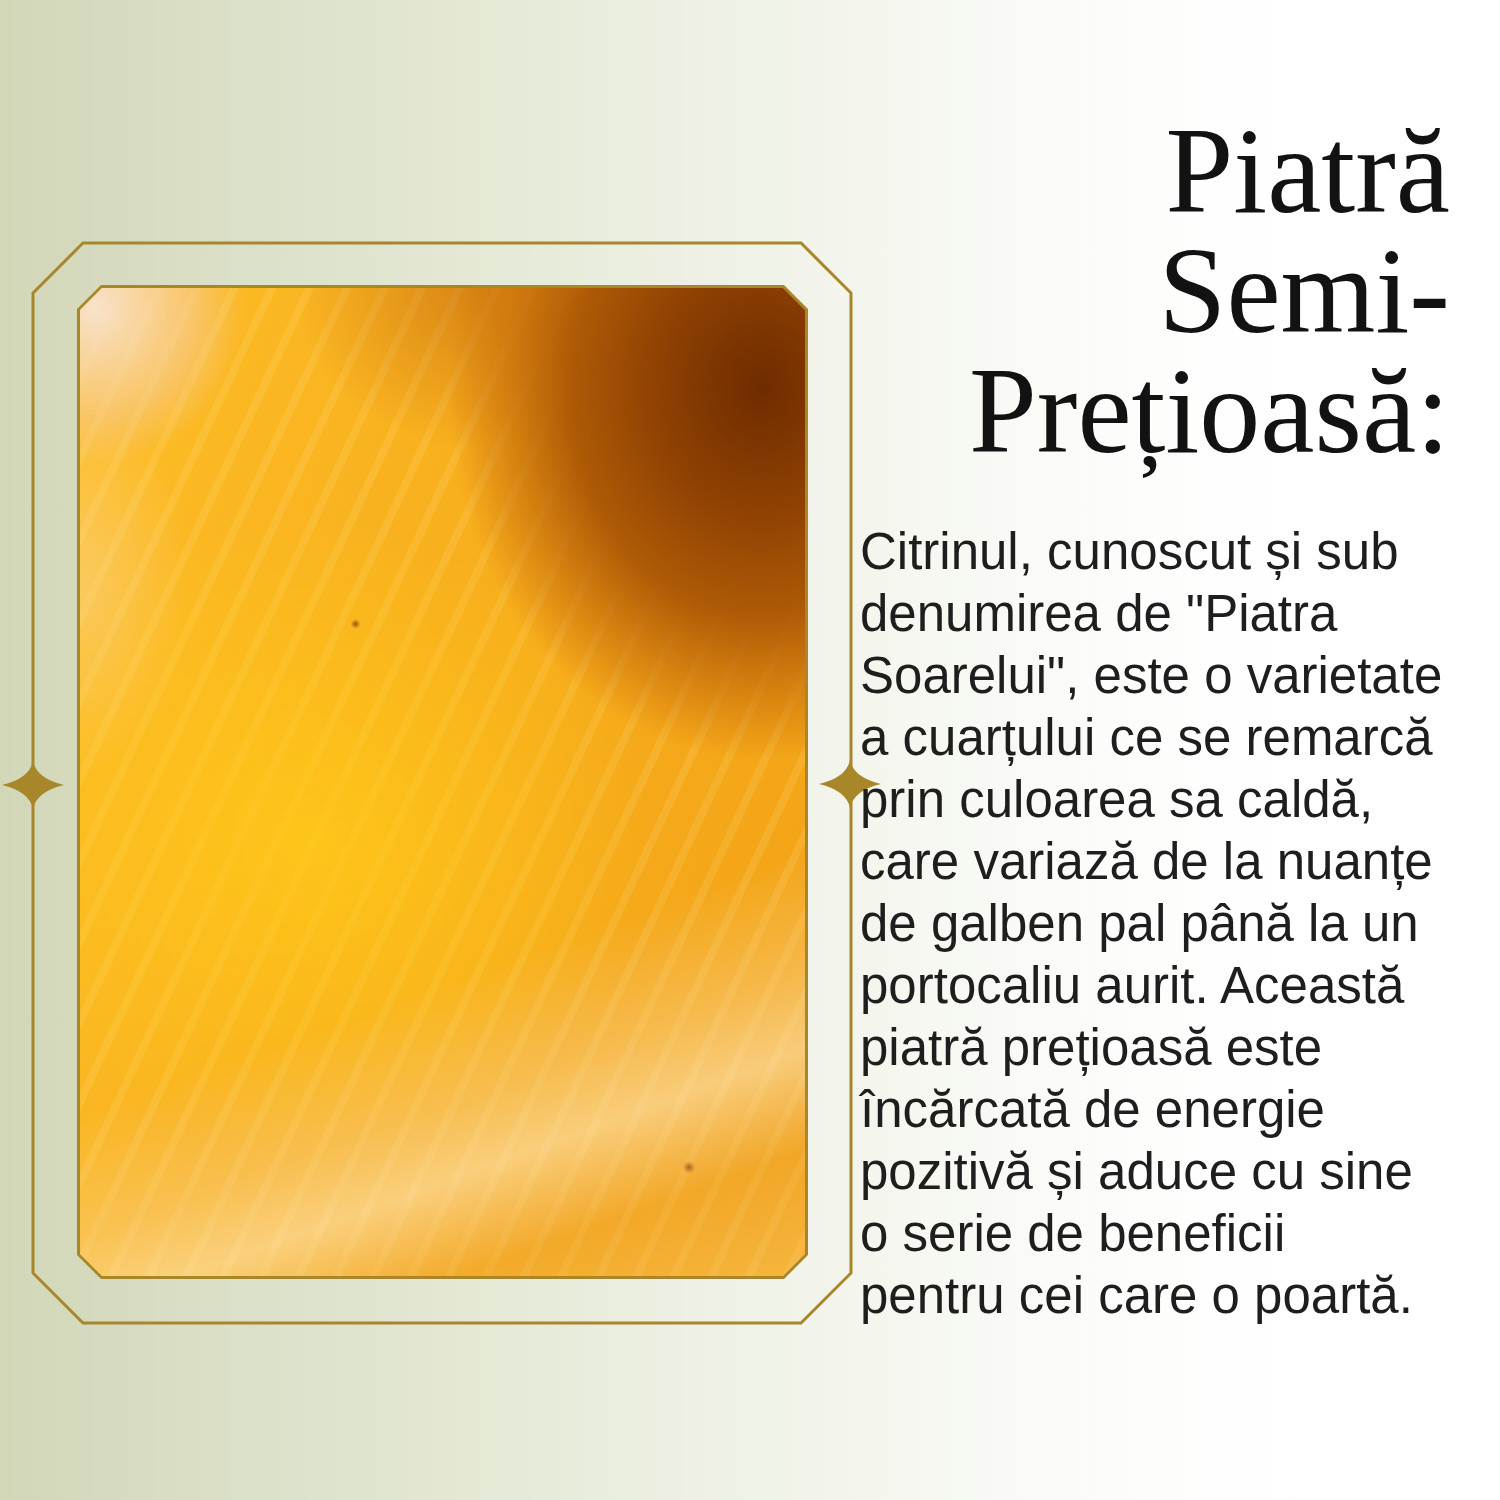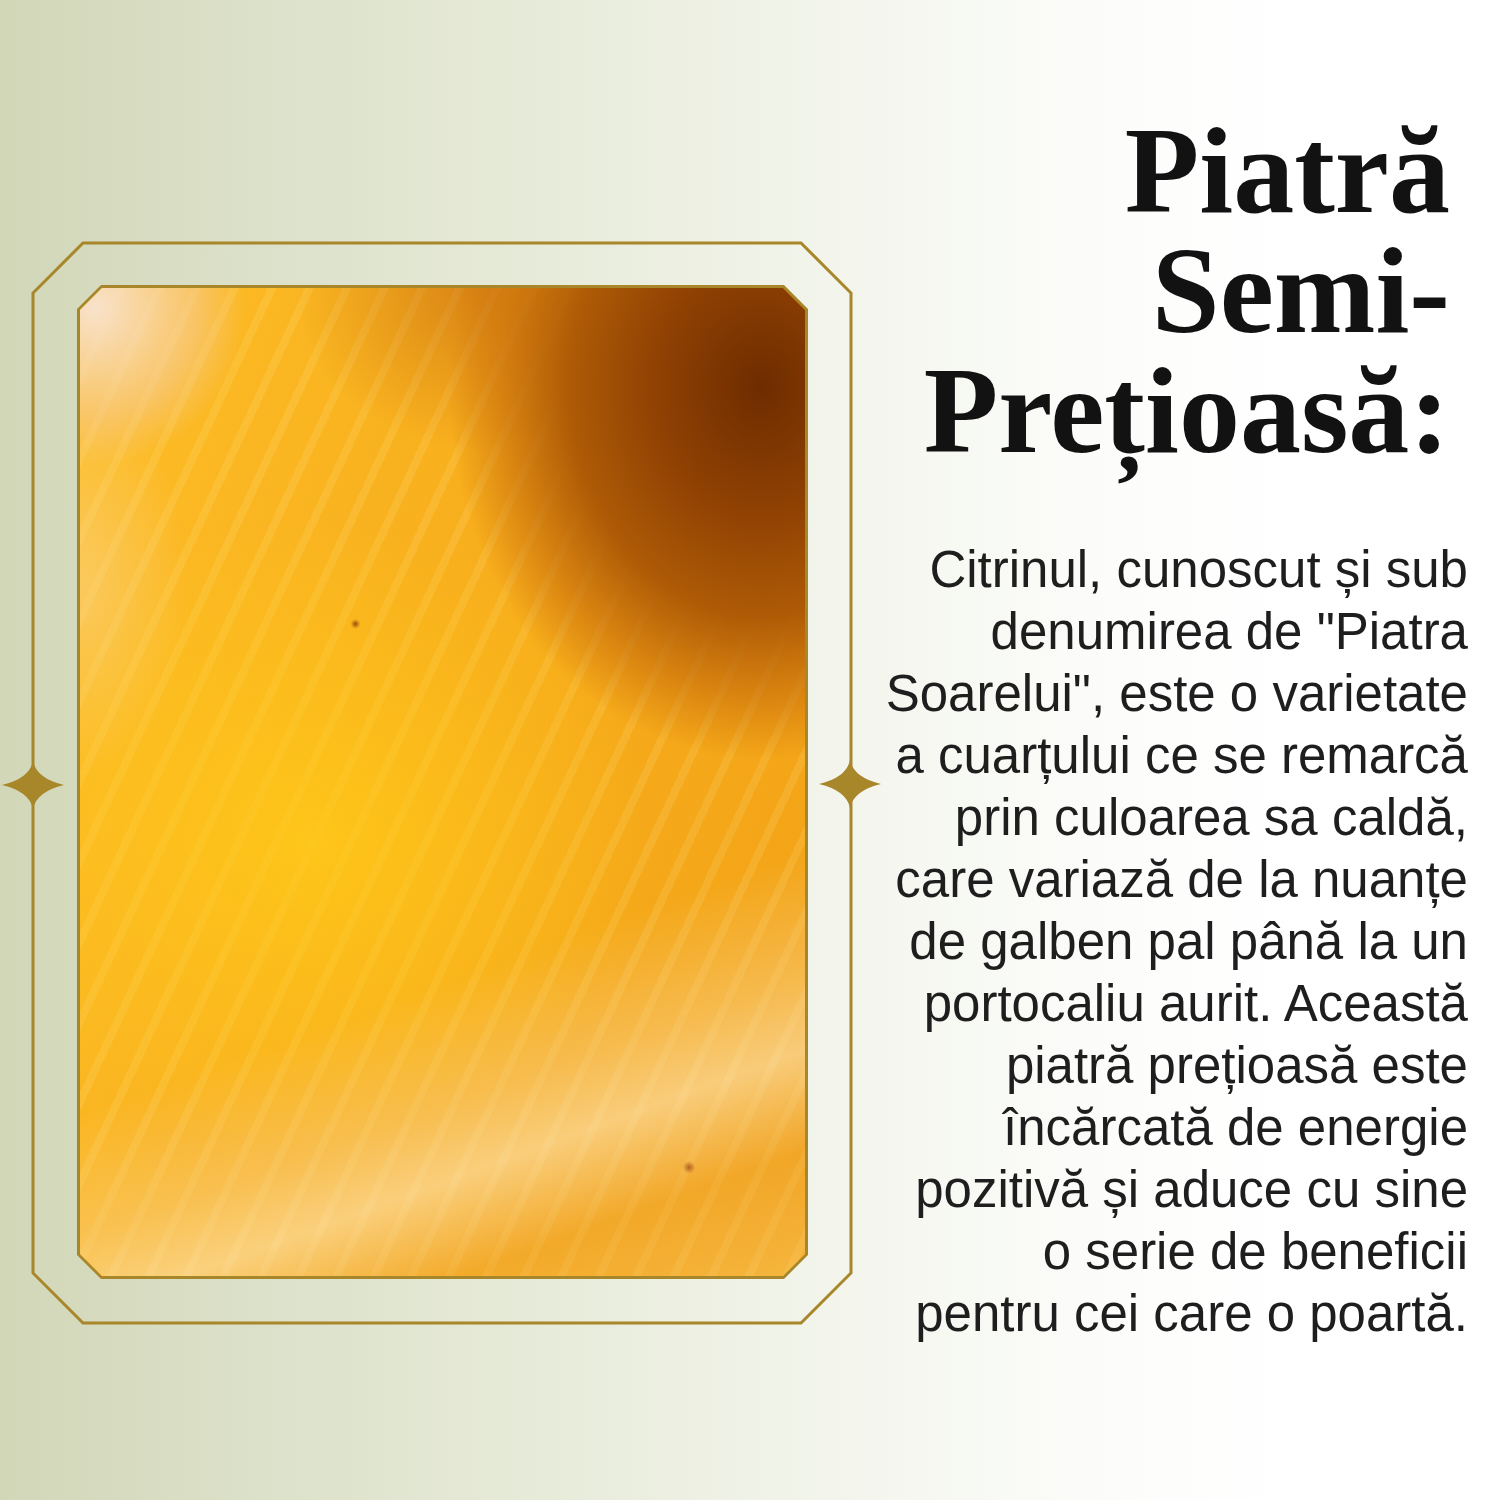--- a/index.html
+++ b/index.html
@@ -60,32 +60,32 @@
 
   
   .star { position: absolute; }
   .star-left { left: 2px; top: 761px; }
   .star-right { left: 819px; top: 760px; }
 
   
   .title {
     position: absolute; left: 880px; right: 50px; top: 111px; margin: 0;
     font-family: "Liberation Serif", "DejaVu Serif", serif;
-    font-weight: 700;
+    font-weight: 400;
     font-size: 122px; line-height: 120px;
     color: var(--title-color, #121212);
     text-align: right; white-space: pre-line;
   }
   .body-text {
-    position: absolute; left: 860px; right: 14px; top: 521px; margin: 18px;
+    position: absolute; left: 860px; right: 14px; top: 521px; margin: 0;
     font-family: "Liberation Sans", "DejaVu Sans", sans-serif;
     font-weight: 400;
     font-size: 51px; line-height: 62px;
     color: var(--body-color, #1E1E1E);
-    text-align: right; white-space: pre-line;
+    text-align: left; white-space: pre-line;
   }
 </style>
 </head>
 <body>
 
 <div class="canvas">
 
   <svg class="frame-svg" width="822" height="1084" viewBox="0 0 822 1084" aria-hidden="true">
     <polygon class="gold-stroke" points="52,2 770,2 820,52 820,1032 770,1082 52,1082 2,1032 2,52"></polygon>
   </svg>

